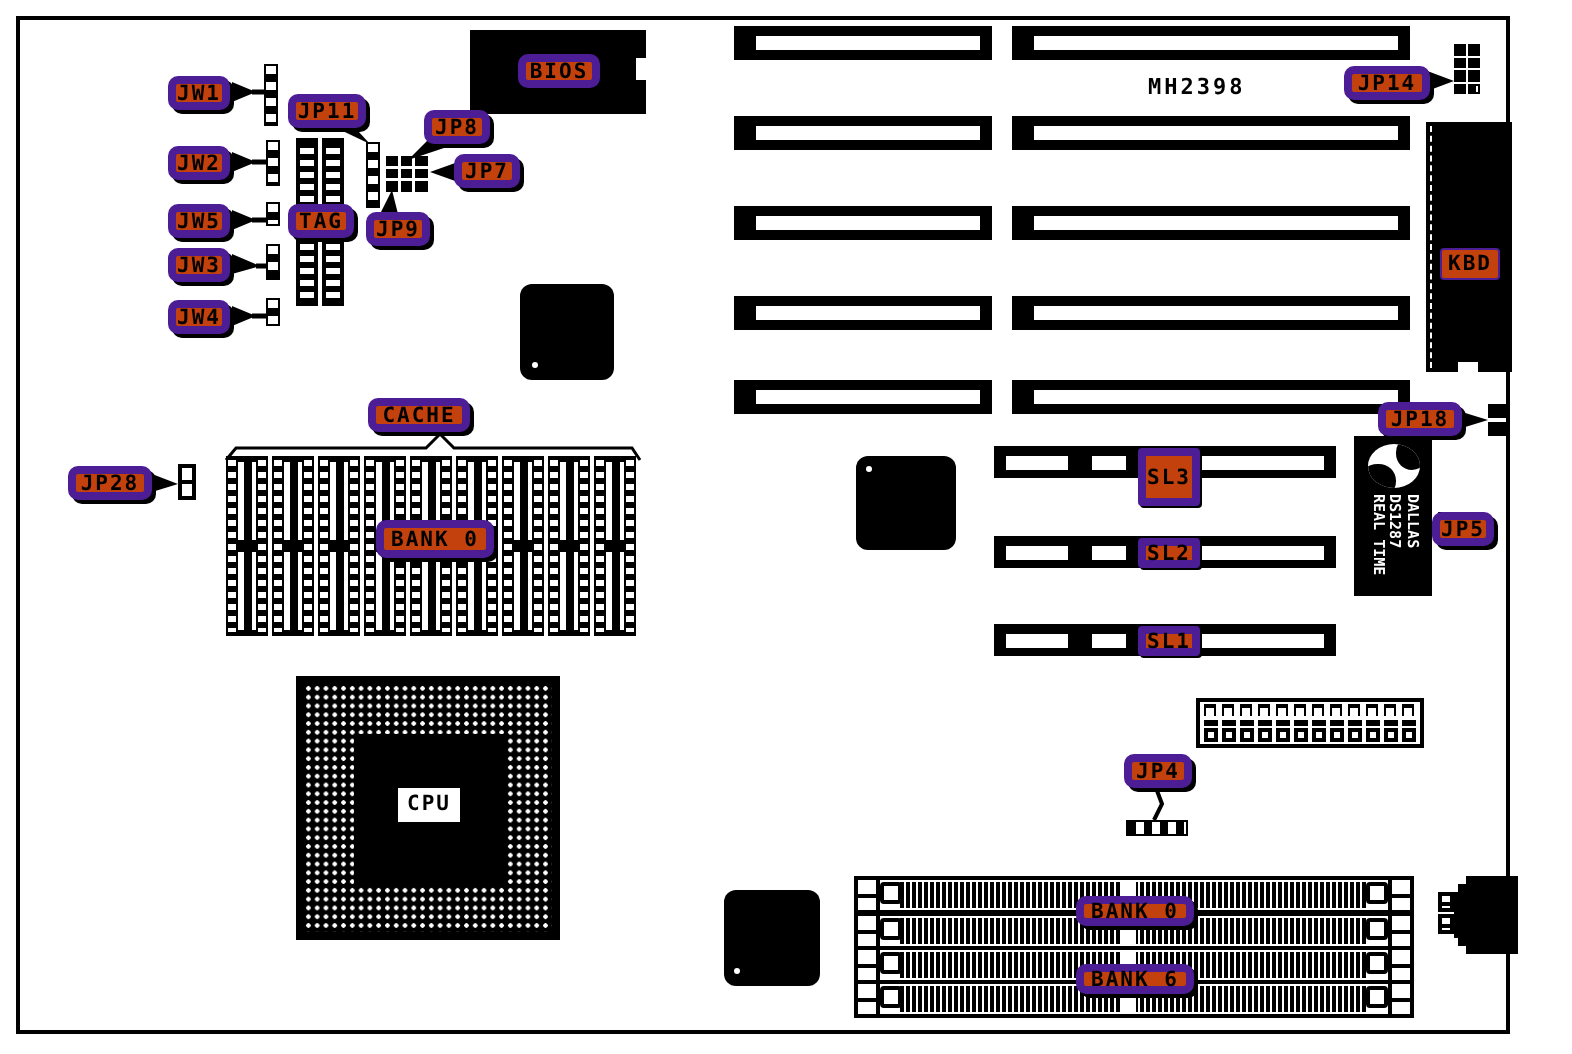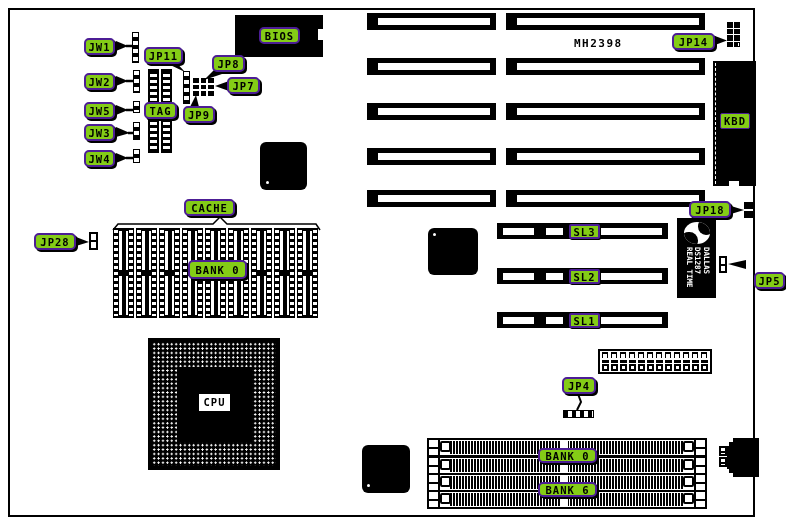--- a/index.html
+++ b/index.html
@@ -1,19 +1,19 @@
 <!DOCTYPE html>
 <html><head>
 <meta charset="utf-8">
 <style>
   html,body{margin:0;padding:0;background:#fff;}
   #board{position:relative;width:786px;height:527px;background:#fff;font-family:"DejaVu Sans Mono",monospace;color:#000;overflow:hidden;}
   .outline{position:absolute;left:8px;top:8px;width:747px;height:509px;border:2px solid #000;box-sizing:border-box;}
   .abs{position:absolute;box-sizing:border-box;}
-  .lbl{position:absolute;box-sizing:border-box;background:#84cc16;border:2px solid #4c1d95;border-radius:5px;box-shadow:2px 2px 0 #000;font:bold 10.5px/12px "DejaVu Sans Mono",monospace;letter-spacing:1px;display:flex;align-items:center;justify-content:center;padding:0 2px;white-space:nowrap;height:17px;z-index:30;}
+  .lbl{position:absolute;box-sizing:border-box;background:#c2410c;border:4px solid #4c1d95;border-radius:5px;box-shadow:2px 2px 0 #000;font:bold 10.5px/12px "DejaVu Sans Mono",monospace;letter-spacing:1px;display:flex;align-items:center;justify-content:center;padding:0 2px;white-space:nowrap;height:17px;z-index:30;}
   .flat{box-shadow:none;border-radius:2px;}
   .isa{position:absolute;background:#000;height:17px;}
   .isa::after{content:'';position:absolute;left:11px;right:6px;top:5px;height:7px;background:#fff;}
   .chip{position:absolute;background:#000;border-radius:6px;}
   .pdot{position:absolute;width:3px;height:3px;background:#fff;border-radius:50%;}
   .slbar{position:absolute;background:#000;height:16px;left:497px;width:171px;}
   .slbar .st{position:absolute;top:5px;height:7px;background:#fff;}
   .jstrip{position:absolute;width:7px;border:1px solid #000;background:repeating-linear-gradient(180deg,#fff 0 4px,#000 4px 8px);box-sizing:border-box;z-index:5;}
   .cachecol{position:absolute;width:21px;height:90px;background:#000;top:228px;}
   .cachecol .pl{position:absolute;top:2px;bottom:2px;width:4px;background:repeating-linear-gradient(180deg,#fff 0 3px,#000 3px 6px);}
@@ -199,56 +199,56 @@
   <div class="slbar" style="top:268px;">
     <div class="st" style="left:6px;width:31px;"></div>
       <div class="st" style="left:49px;width:17px;"></div>
       <div class="st" style="left:104px;width:61px;"></div>
   </div>
   <div class="slbar" style="top:312px;">
     <div class="st" style="left:6px;width:31px;"></div>
       <div class="st" style="left:49px;width:17px;"></div>
       <div class="st" style="left:104px;width:61px;"></div>
   </div>
-  <div class="lbl flat" style="left:569px;top:224px;width:31px;height:15px;box-shadow:1px 1px 0 #000;">SL3</div>
+  <div class="lbl flat" style="left:569px;top:224px;width:31px;height:29px;box-shadow:1px 1px 0 #000;">SL3</div>
   <div class="lbl flat" style="left:569px;top:269px;width:31px;height:15px;box-shadow:1px 1px 0 #000;">SL2</div>
   <div class="lbl flat" style="left:569px;top:313px;width:31px;height:15px;box-shadow:1px 1px 0 #000;">SL1</div>
 
   <div class="lbl" style="left:672px;top:33px;width:43px;">JP14</div>
   <div class="gridcon">
     <span></span>
       <span></span>
       <span></span>
       <span></span>
       <span></span>
       <span></span>
       <span></span>
       <span class="open"></span>
   </div>
 
   <div class="kbd">
     <div class="dash"></div>
     <div class="notch"></div>
   </div>
-  <div class="lbl flat" style="left:720px;top:113px;width:30px;border-width:1px;height:16px;">KBD</div>
+  <div class="lbl flat" style="left:720px;top:124px;width:30px;border-width:1px;height:16px;">KBD</div>
 
   <div class="lbl" style="left:689px;top:201px;width:42px;">JP18</div>
   <div class="blk" style="left:744px;top:202px;width:9px;height:7px;"></div>
   <div class="blk" style="left:744px;top:211px;width:9px;height:7px;"></div>
 
   <div class="rtc">
     <div class="logo"></div>
     <div class="txt">
       <div>DALLAS</div>
       <div>DS1287</div>
       <div>REAL TIME</div>
     </div>
   </div>
 
-  <div class="lbl" style="left:754px;top:256px;width:31px;margin-top:16px;">JP5</div>
+  <div class="lbl" style="left:716px;top:256px;width:31px;">JP5</div>
   <div class="con2" style="left:719px;top:256px;width:8px;height:17px;"></div>
 
   <div class="phead">
     <div class="trow">
         <span></span>
         <span></span>
         <span></span>
         <span></span>
         <span></span>
         <span></span>

